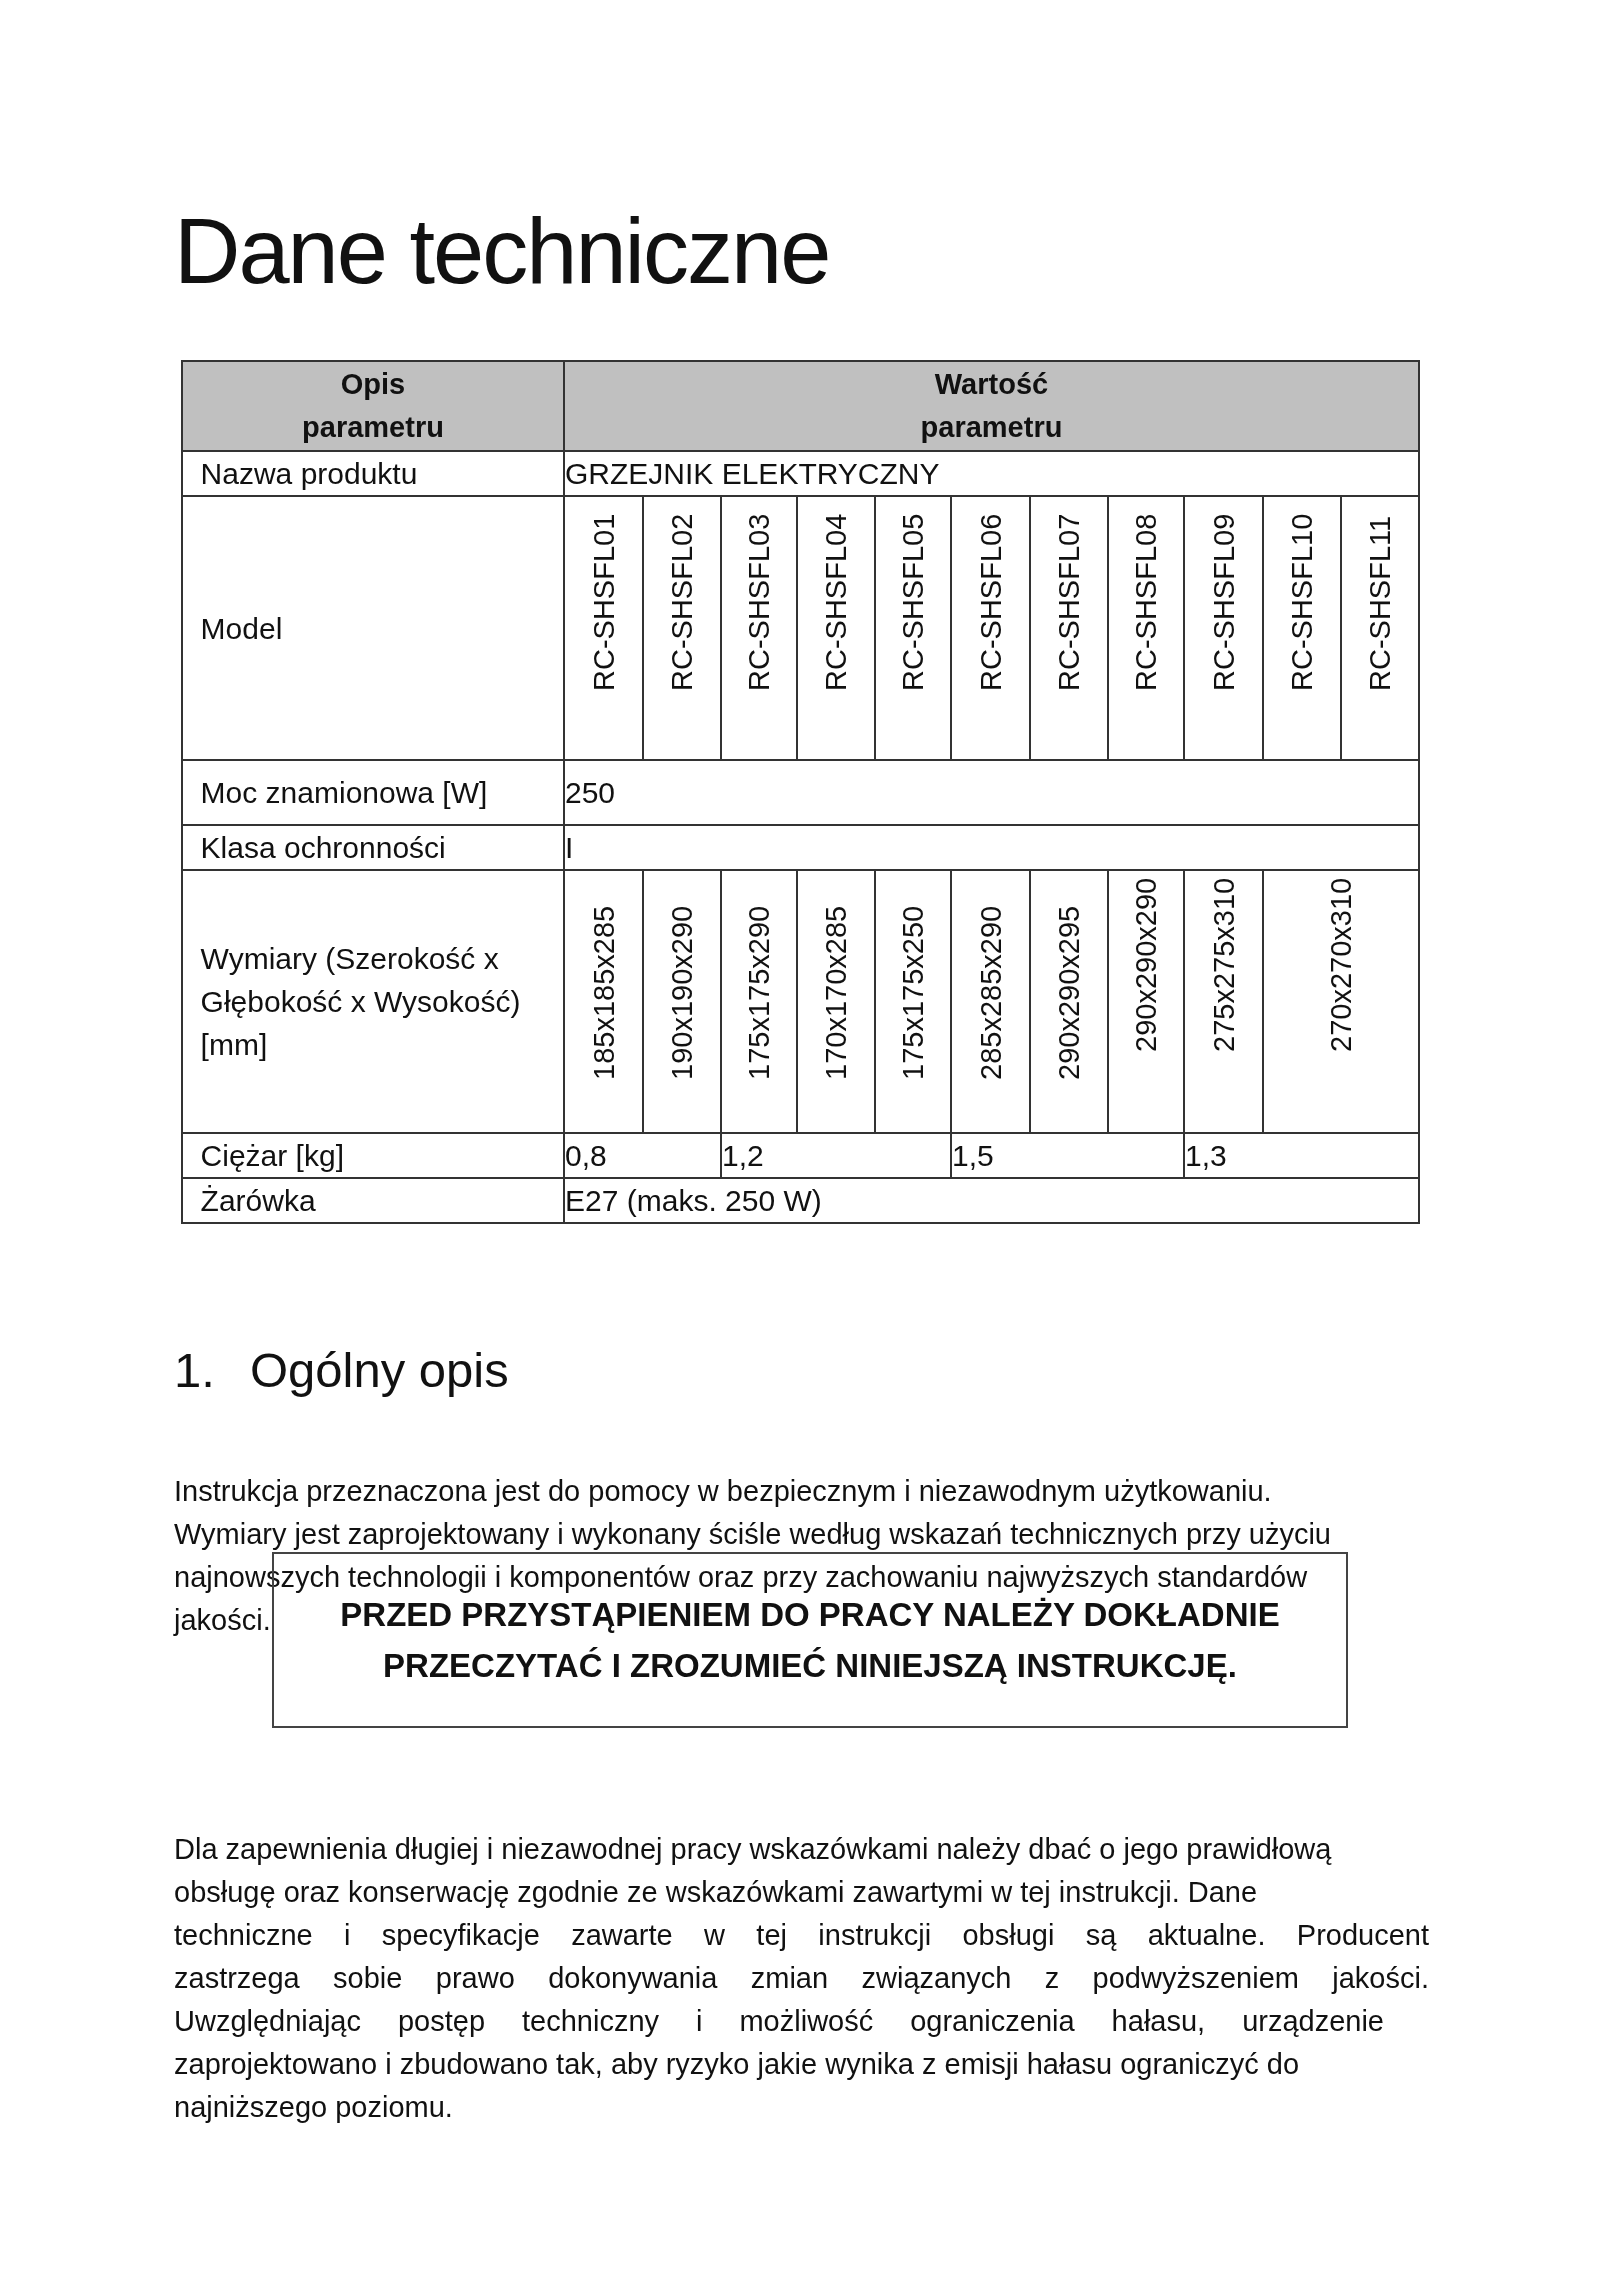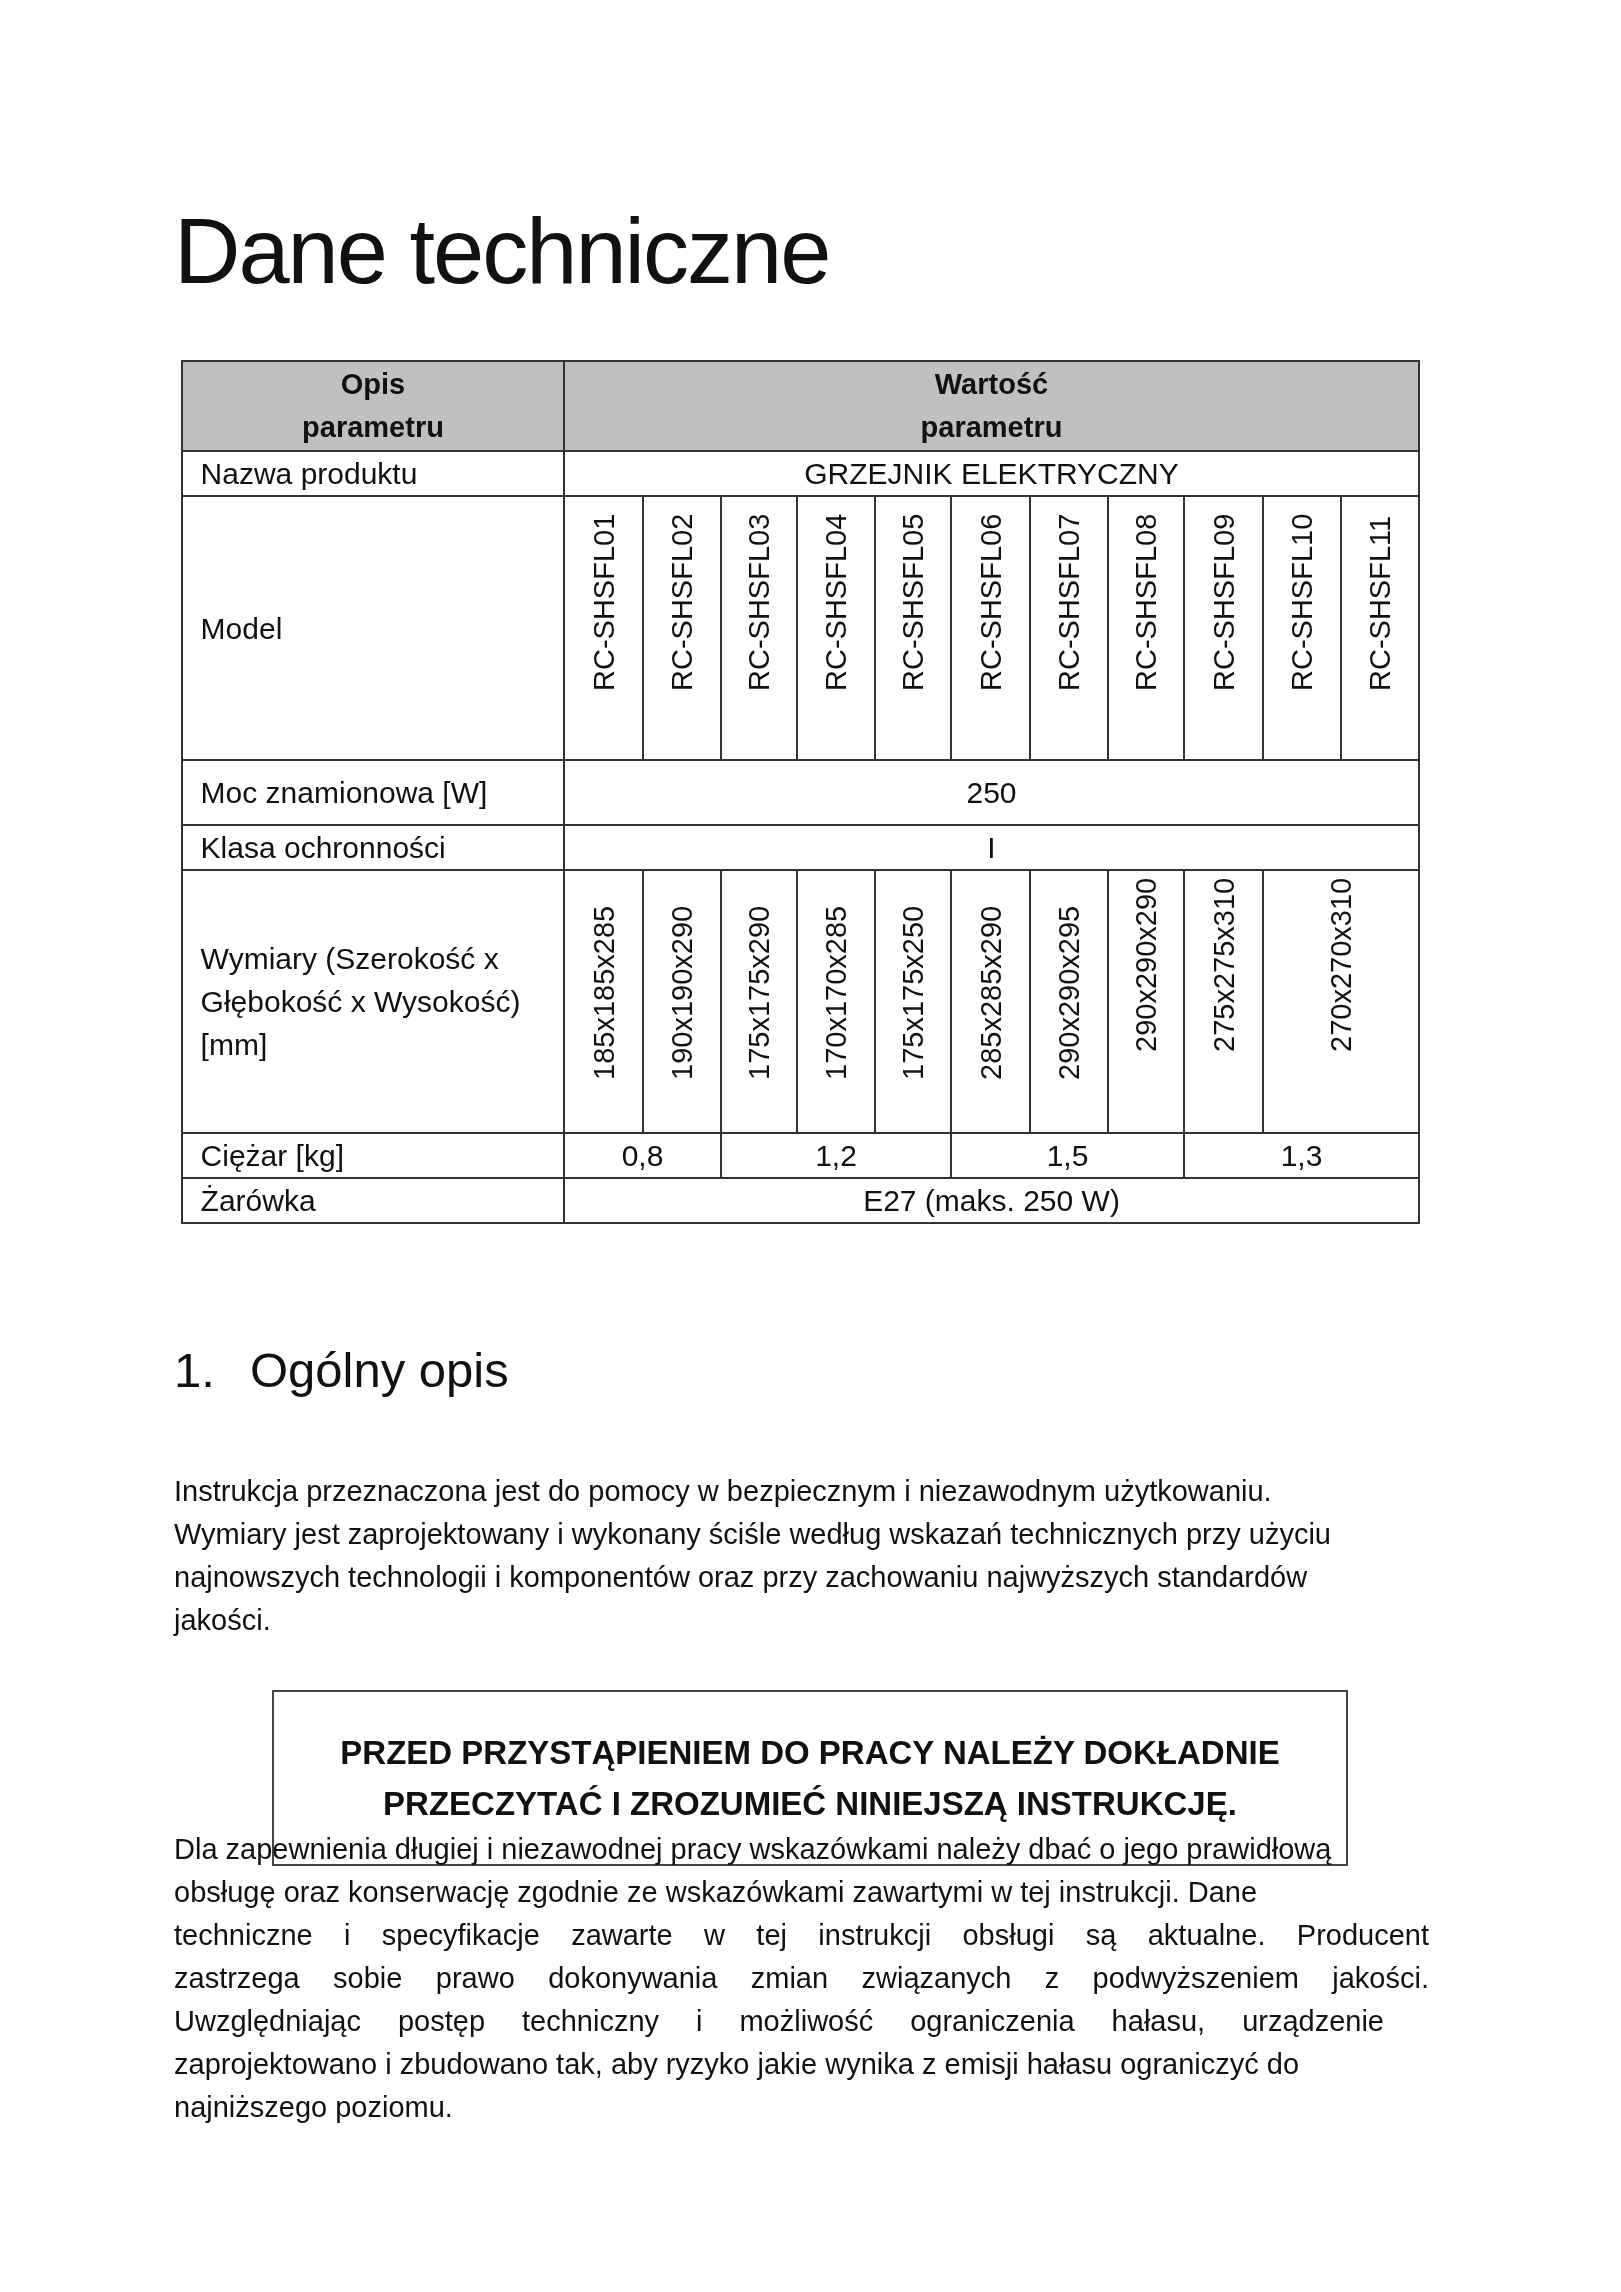--- a/index.html
+++ b/index.html
@@ -20,21 +20,21 @@
     padding-left: 35px;
   }
   .spec-table td {
     border: 2.5px solid #333; padding: 0; vertical-align: middle;
   }
   .spec-table .hdr td {
     background: #c0c0c0; font-weight: bold; text-align: center;
     line-height: 43px; height: 88px; font-size: 29px;
   }
   .spec-table td.label { padding-left: 17.6px; text-align: left; line-height: 43px; }
-  .spec-table td.val { text-align: center; }
+  .spec-table td.val { text-align: left; }
   .rot-cell { position: relative; }
   .rot-cell .rot {
     position: absolute; left: 50%; bottom: 39px;
     transform-origin: 0 0;
     transform: rotate(-90deg) translate(0, -50%);
     white-space: nowrap; font-size: 29px; line-height: 1;
   }
   .rot-dim .rot { bottom: 23.5px; }
   
   .section-heading {
@@ -44,21 +44,21 @@
   .section-heading .num { display: inline-block; width: 76px; }
   .para {
     position: absolute; left: 174px; width: 1333px; margin: 0;
     font-size: 29px; line-height: 43px;
   }
   .para-1 { top: 1470px; }
   .para-2 { top: 1828px; text-align: justify; }
   .para-2 .line { display: block; text-align: left; }
   .para-2 .line.j { text-align: justify; text-align-last: justify; }
   .warning-box {
-    position: absolute; left: 272px; top: 1690px; width: 1076px; height: 176px;
+    position: absolute; left: 272px; top: 1552px; width: 1076px; height: 176px;
     border: 2.5px solid #444; box-sizing: border-box;
     display: flex; flex-direction: column; justify-content: center; align-items: center;
     font-weight: bold; font-size: 33px; line-height: 51px; text-align: center;
   }
 </style>
 </head>
 <body>
 
 <h1 class="page-title">Dane techniczne</h1>
 

